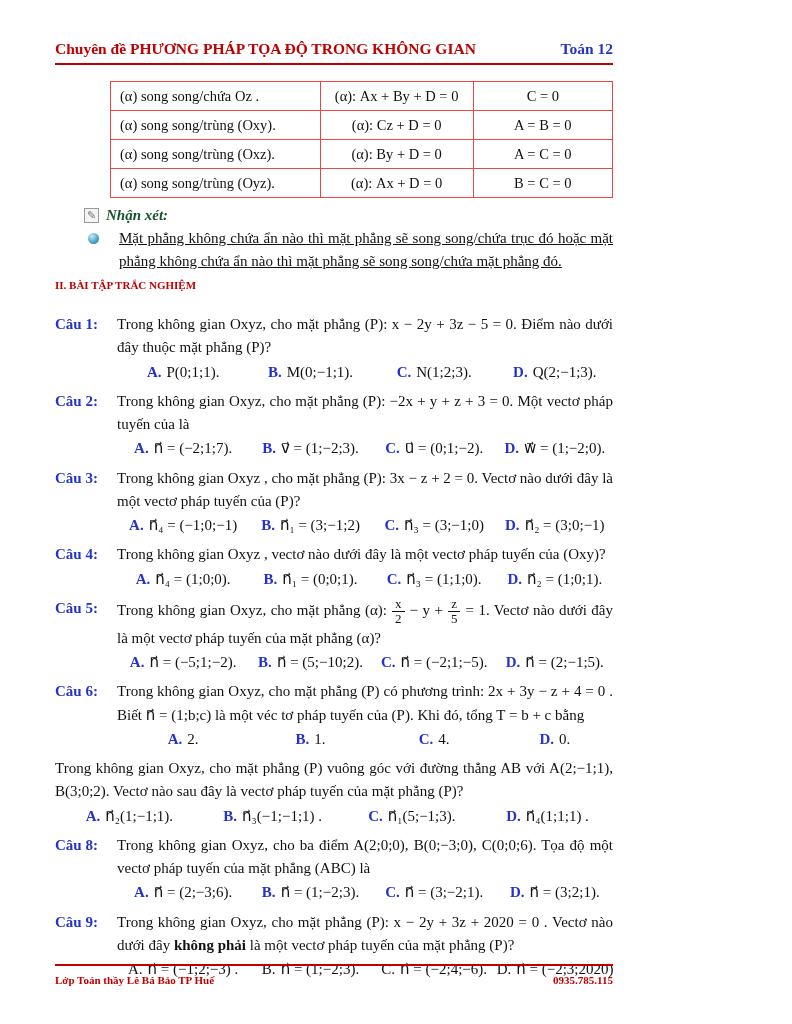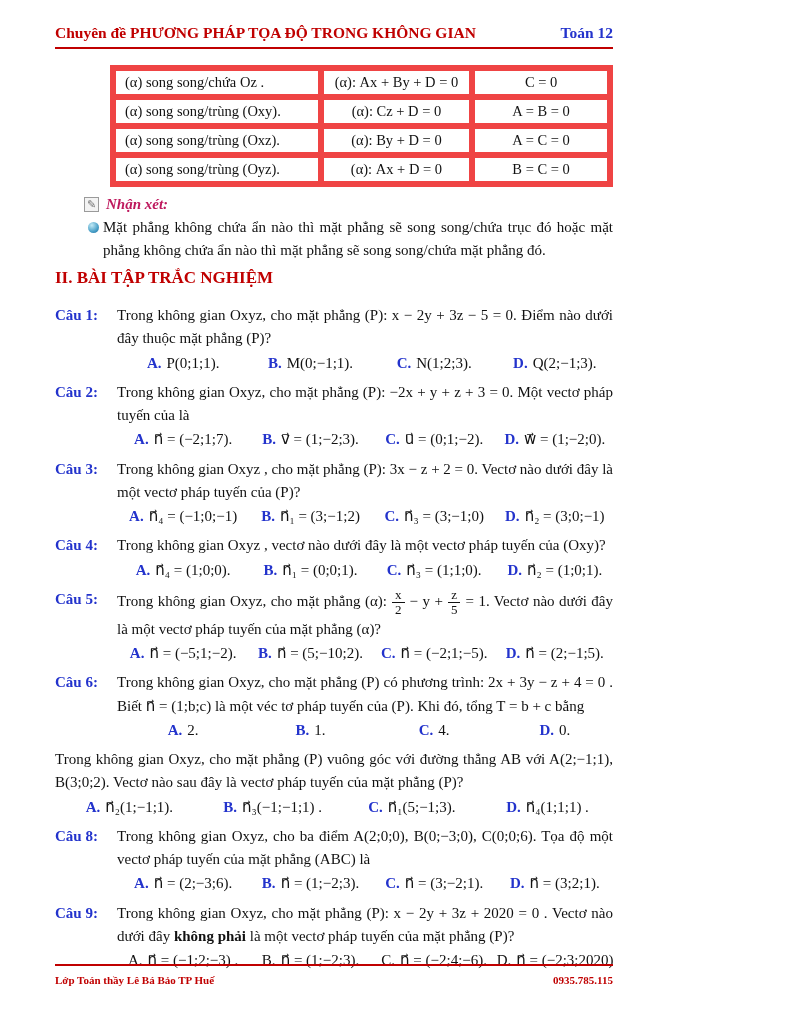--- a/index.html
+++ b/index.html
@@ -3,53 +3,53 @@
 <meta charset="utf-8">
 <style>
   * { margin:0; padding:0; box-sizing:border-box; }
   html,body { background:#ffffff; }
   body {
     font-family:"Liberation Serif","DejaVu Serif","DejaVu Sans",serif;
     color:#111111;
   }
   .page {
     width:665px; height:1024px; background:#ffffff;
-    position:relative; padding:24px 52px 0 55px; overflow:hidden;
+    position:relative; padding:40px 52px 0 55px; overflow:hidden;
   }
   .doc-header {
     display:flex; justify-content:space-between; align-items:baseline;
     border-bottom:2.5px solid #c00000; padding-bottom:5px;
   }
   .h-left  { color:#c00000; font-weight:bold; font-size:15.5px; }
   .h-right { color:#2333cc; font-weight:bold; font-size:15.5px; }
 
   .cond-table { border-collapse:collapse; margin:16px 0 0 55px; font-size:14.5px; }
-  .cond-table td { border:6px solid #ef4444; height:29px; padding:2px 9px; }
+  .cond-table td { border:1px solid #ef4444; height:29px; padding:2px 9px; }
   .cond-table .c1 { width:236px; text-align:left; }
   .cond-table .c2 { width:176px; text-align:center; }
   .cond-table .c3 { width:162px; text-align:center;font-family:Liberation Serif, serif; }
 
   .note-row { margin:9px 0 0 29px; display:flex; align-items:center; gap:7px; }
   .pencil-icon {
     width:15px; height:15px; border:1px solid #9a9a9a; background:#f3f3f3;
     color:#777; font-size:11px; line-height:13px; text-align:center; flex:none;
     font-family:"DejaVu Sans",sans-serif;
   }
-  .note-label { color:#be185d; font-weight:bold; font-style:italic; font-size:15px; }
-
-  .bullet-row { margin:3px 0 0 33px; display:flex; gap:4px; }
+  .note-label { color:#14532d; font-weight:bold; font-style:italic; font-size:15px; }
+
+  .bullet-row { margin:3px 0 0 33px; display:flex; gap:20px;text-decoration:underline; }
   .bullet-icon {
     flex:none; width:11px; height:11px; border-radius:50%; margin-top:6px;
     background:radial-gradient(circle at 35% 30%, #c2eaf6, #4aa0c8 60%, #1f6e9c);
   }
   .bullet-text { font-size:15px; line-height:1.5; width:640px; text-align:justify; }
 
-  .section-title { margin-top:7px; color:#c00000; font-size:17px; font-weight:bold; }
-
-  .qlist { margin-top:16px; }
+  .section-title { margin-top:7px; color:#c00000; font-size:11px; font-weight:bold; }
+
+  .qlist { margin-top:22px; }
   .question { display:flex; margin-bottom:6px; font-size:15px; line-height:1.55; }
   .q-label { flex:none; width:62px; color:#2333cc; font-weight:bold; }
   .q-body { flex:1; min-width:0; }
   .q-text { text-align:justify; }
   .options { display:grid; grid-template-columns:1.08fr 1fr 1.02fr 0.95fr; margin-top:1px; }
   .opt { white-space:nowrap; overflow:hidden;text-align:center; }
   .opt .ol { color:#2333cc; font-weight:bold; margin-right:5px; }
   .options.plain-labels .ol { color:#111111; font-weight:normal; }
 
   .frac {

